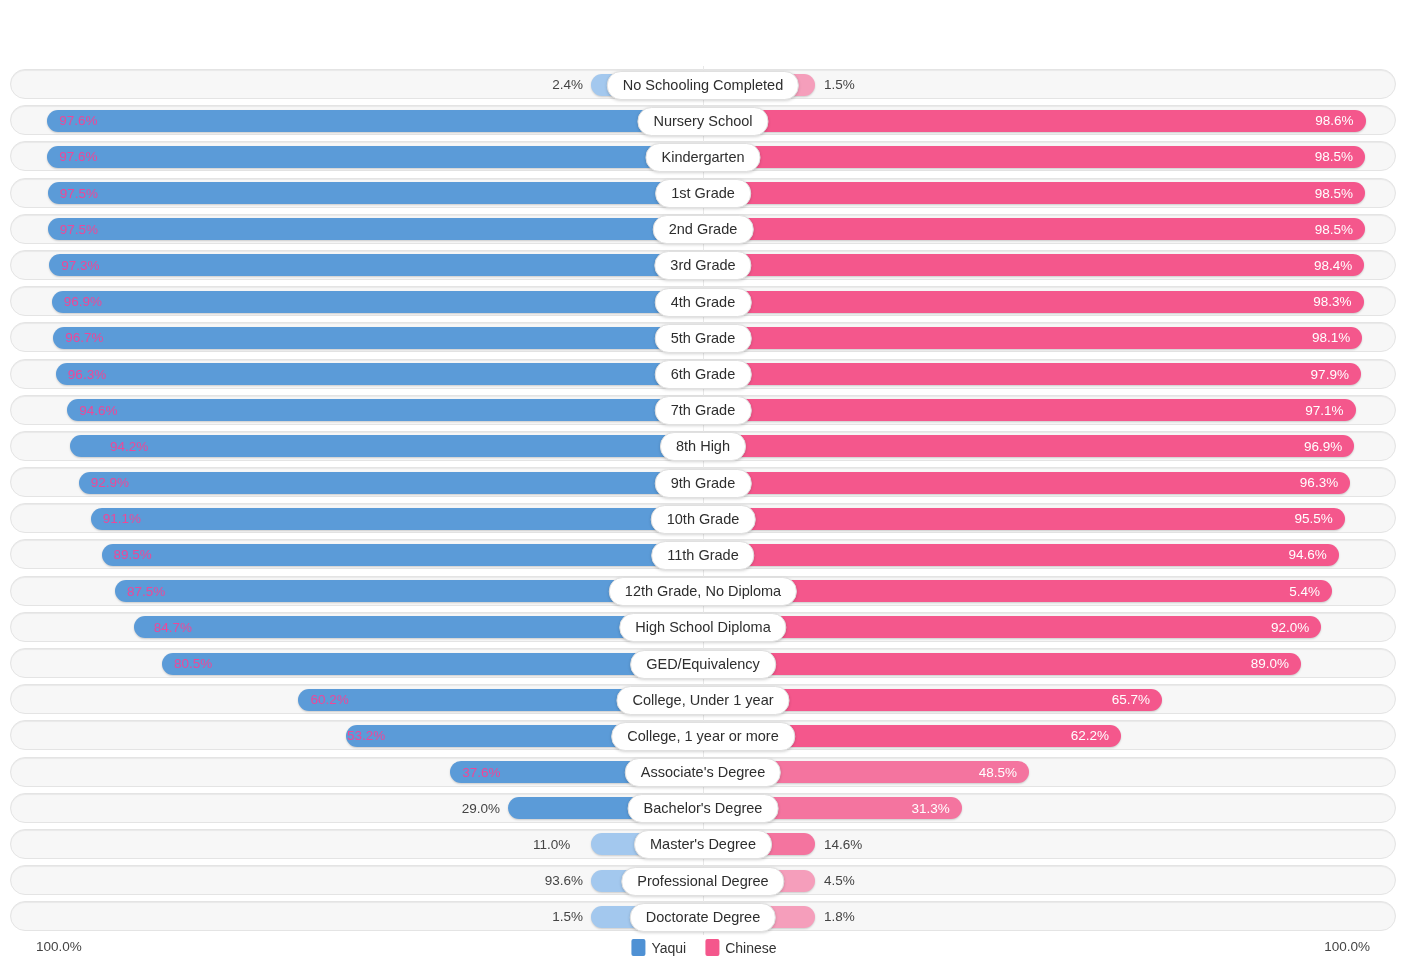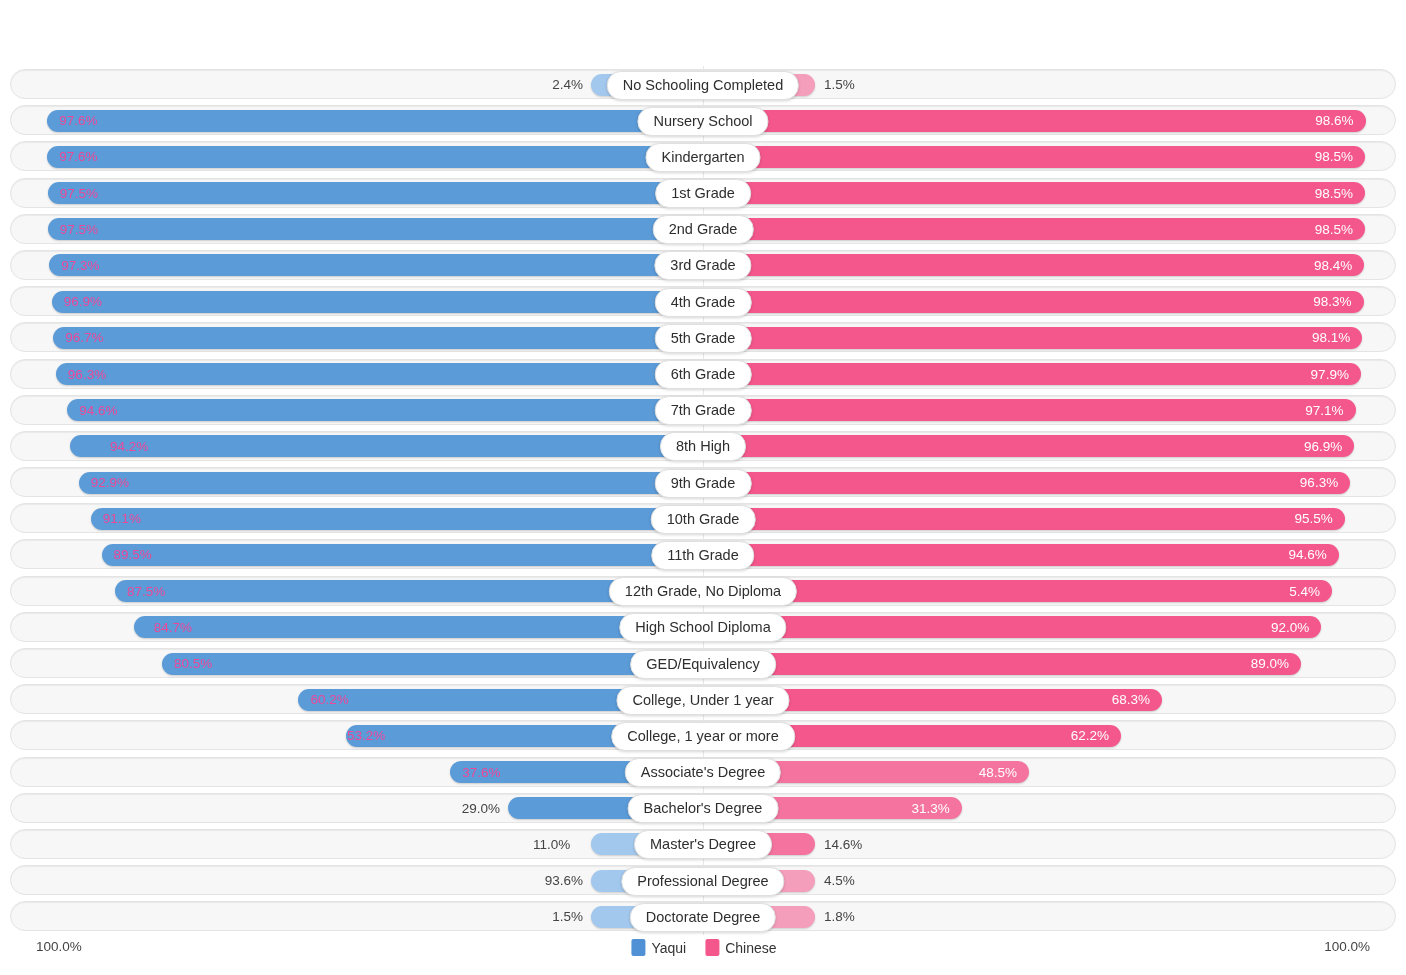--- a/index.html
+++ b/index.html
@@ -349,21 +349,21 @@
         <div class="val inside-left" style="right: auto; text-align: right; left: 164.04px;">80.5%</div>
         <div class="val inside-right" style="left: auto; right: 106.92px;">89.0%</div>
         <div class="pill">GED/Equivalency</div>
       </div>
       <div class="row">
         <div class="track"></div>
         <div class="center-line"></div>
         <div class="bar left" style="width: 404.544px; background: rgb(91, 155, 216);"></div>
         <div class="bar right" style="width: 458.976px; background: rgb(244, 87, 140);"></div>
         <div class="val inside-left" style="right: auto; text-align: left; left: 300.456px;">60.2%</div>
-        <div class="val inside-right" style="left: auto; right: 246.024px;">68.3%</div>
+        <div class="val inside-right" style="left: auto; right: 246.024px;">65.7%</div>
         <div class="pill">College, Under 1 year</div>
       </div>
       <div class="row">
         <div class="track"></div>
         <div class="center-line"></div>
         <div class="bar left" style="width: 357.504px; background: rgb(91, 155, 216);"></div>
         <div class="bar right" style="width: 417.984px; background: rgb(244, 87, 140);"></div>
         <div class="val inside-left" style="right: auto; text-align: center; left: 337px;">53.2%</div>
         <div class="val inside-right" style="left: auto; right: 287.016px;">62.2%</div>
         <div class="pill">College, 1 year or more</div>

